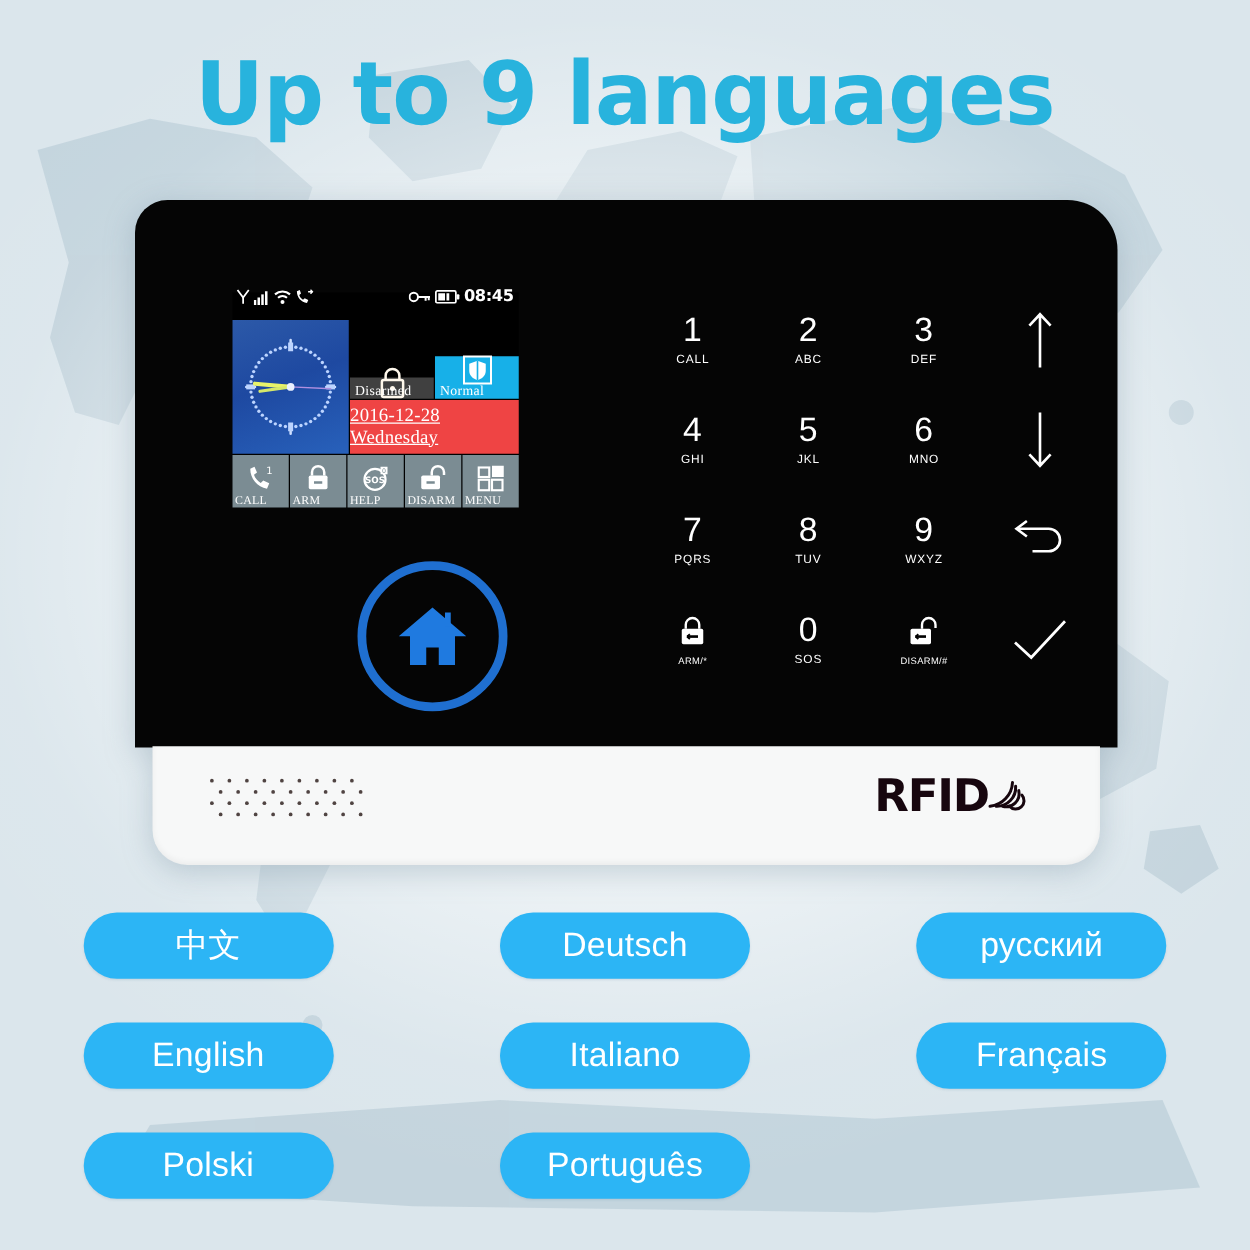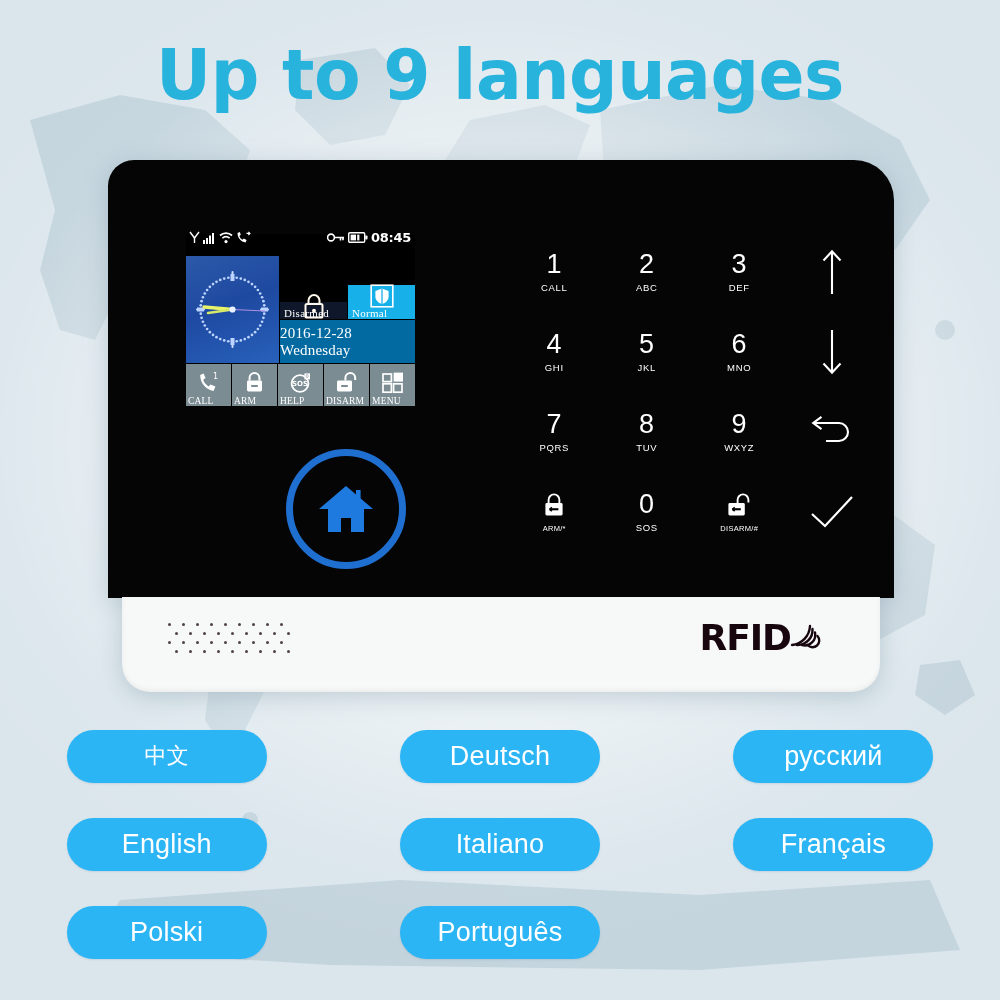--- a/index.html
+++ b/index.html
@@ -110,33 +110,33 @@
     width: 93px; height: 107px;
     background: linear-gradient(160deg, #2c59a8 0%, #1e49a1 45%, #2861bb 100%);
     position: relative; overflow: hidden;
   }
   #tiles-right { flex: 1; display: flex; flex-direction: column; gap: 1px; }
   #tiles-top   { display: flex; gap: 1px; height: 63px; }
   .mini-tile {
     flex: 1; position: relative;
     display: flex; align-items: center; justify-content: center;
   }
-  #tile-disarmed { background: #0f172a; margin-top: 46px; }
+  #tile-disarmed { background: #404040; margin-top: 46px; }
   #tile-normal   { background: #17b0e8; margin-top: 29px; }
   .mini-label {
     position: absolute; left: 4px; bottom: 0px;
     font-family: "Liberation Serif", serif;
     font-size: 11px; color: #fff; line-height: 1.1;
     letter-spacing: 0.3px;
   }
   #tile-date {
-    flex: 1; background: #0369a1;
+    flex: 1; background: #ef4444;
     display: flex; align-items: center; justify-content: center;
     font-family: "Liberation Serif", serif;
-    font-size: 15px; color: #ffffff; letter-spacing: 0.2px;
+    font-size: 15px; color: #ffffff; letter-spacing: 0.2px; text-decoration: underline;
   }
 
   #lcd-buttons {
     display: flex; gap: 1px; height: 42px; margin-top: 1px;
   }
   .lcd-btn {
     flex: 1; background: #7b8c93; position: relative;
     display: flex; align-items: center; justify-content: center;
   }
   .lcd-btn-label {
@@ -191,21 +191,21 @@
   .lang-pill {
     width: 200px; height: 53px; border-radius: 27px;
     background: #2cb5f5;
     display: flex; align-items: center; justify-content: center;
     color: #ffffff;
     font-family: "Liberation Sans", sans-serif;
     font-size: 27px; font-weight: 400;
     letter-spacing: 0.2px;
     box-shadow: 0 1px 2px rgba(60,110,150,0.15);
   }
-  .lang-pill.cjk { font-family: "DejaVu Sans", sans-serif; font-size: 22px; }
+  .lang-pill.cjk { font-family: "DejaVu Sans", sans-serif; font-size: 26px; }
 </style>
 </head>
 <body>
 
 <div id="bg-wrap">
   <svg id="bg-map" viewBox="0 0 1000 1000" preserveAspectRatio="xMidYMid slice">
     <rect width="1000" height="1000" fill="#dbe6ec"></rect>
     <g fill="#c3d4dd" opacity="0.95">
 
       <path d="M30 120 L120 95 L205 110 L250 150 L235 195 L185 215 L160 260 L120 290

